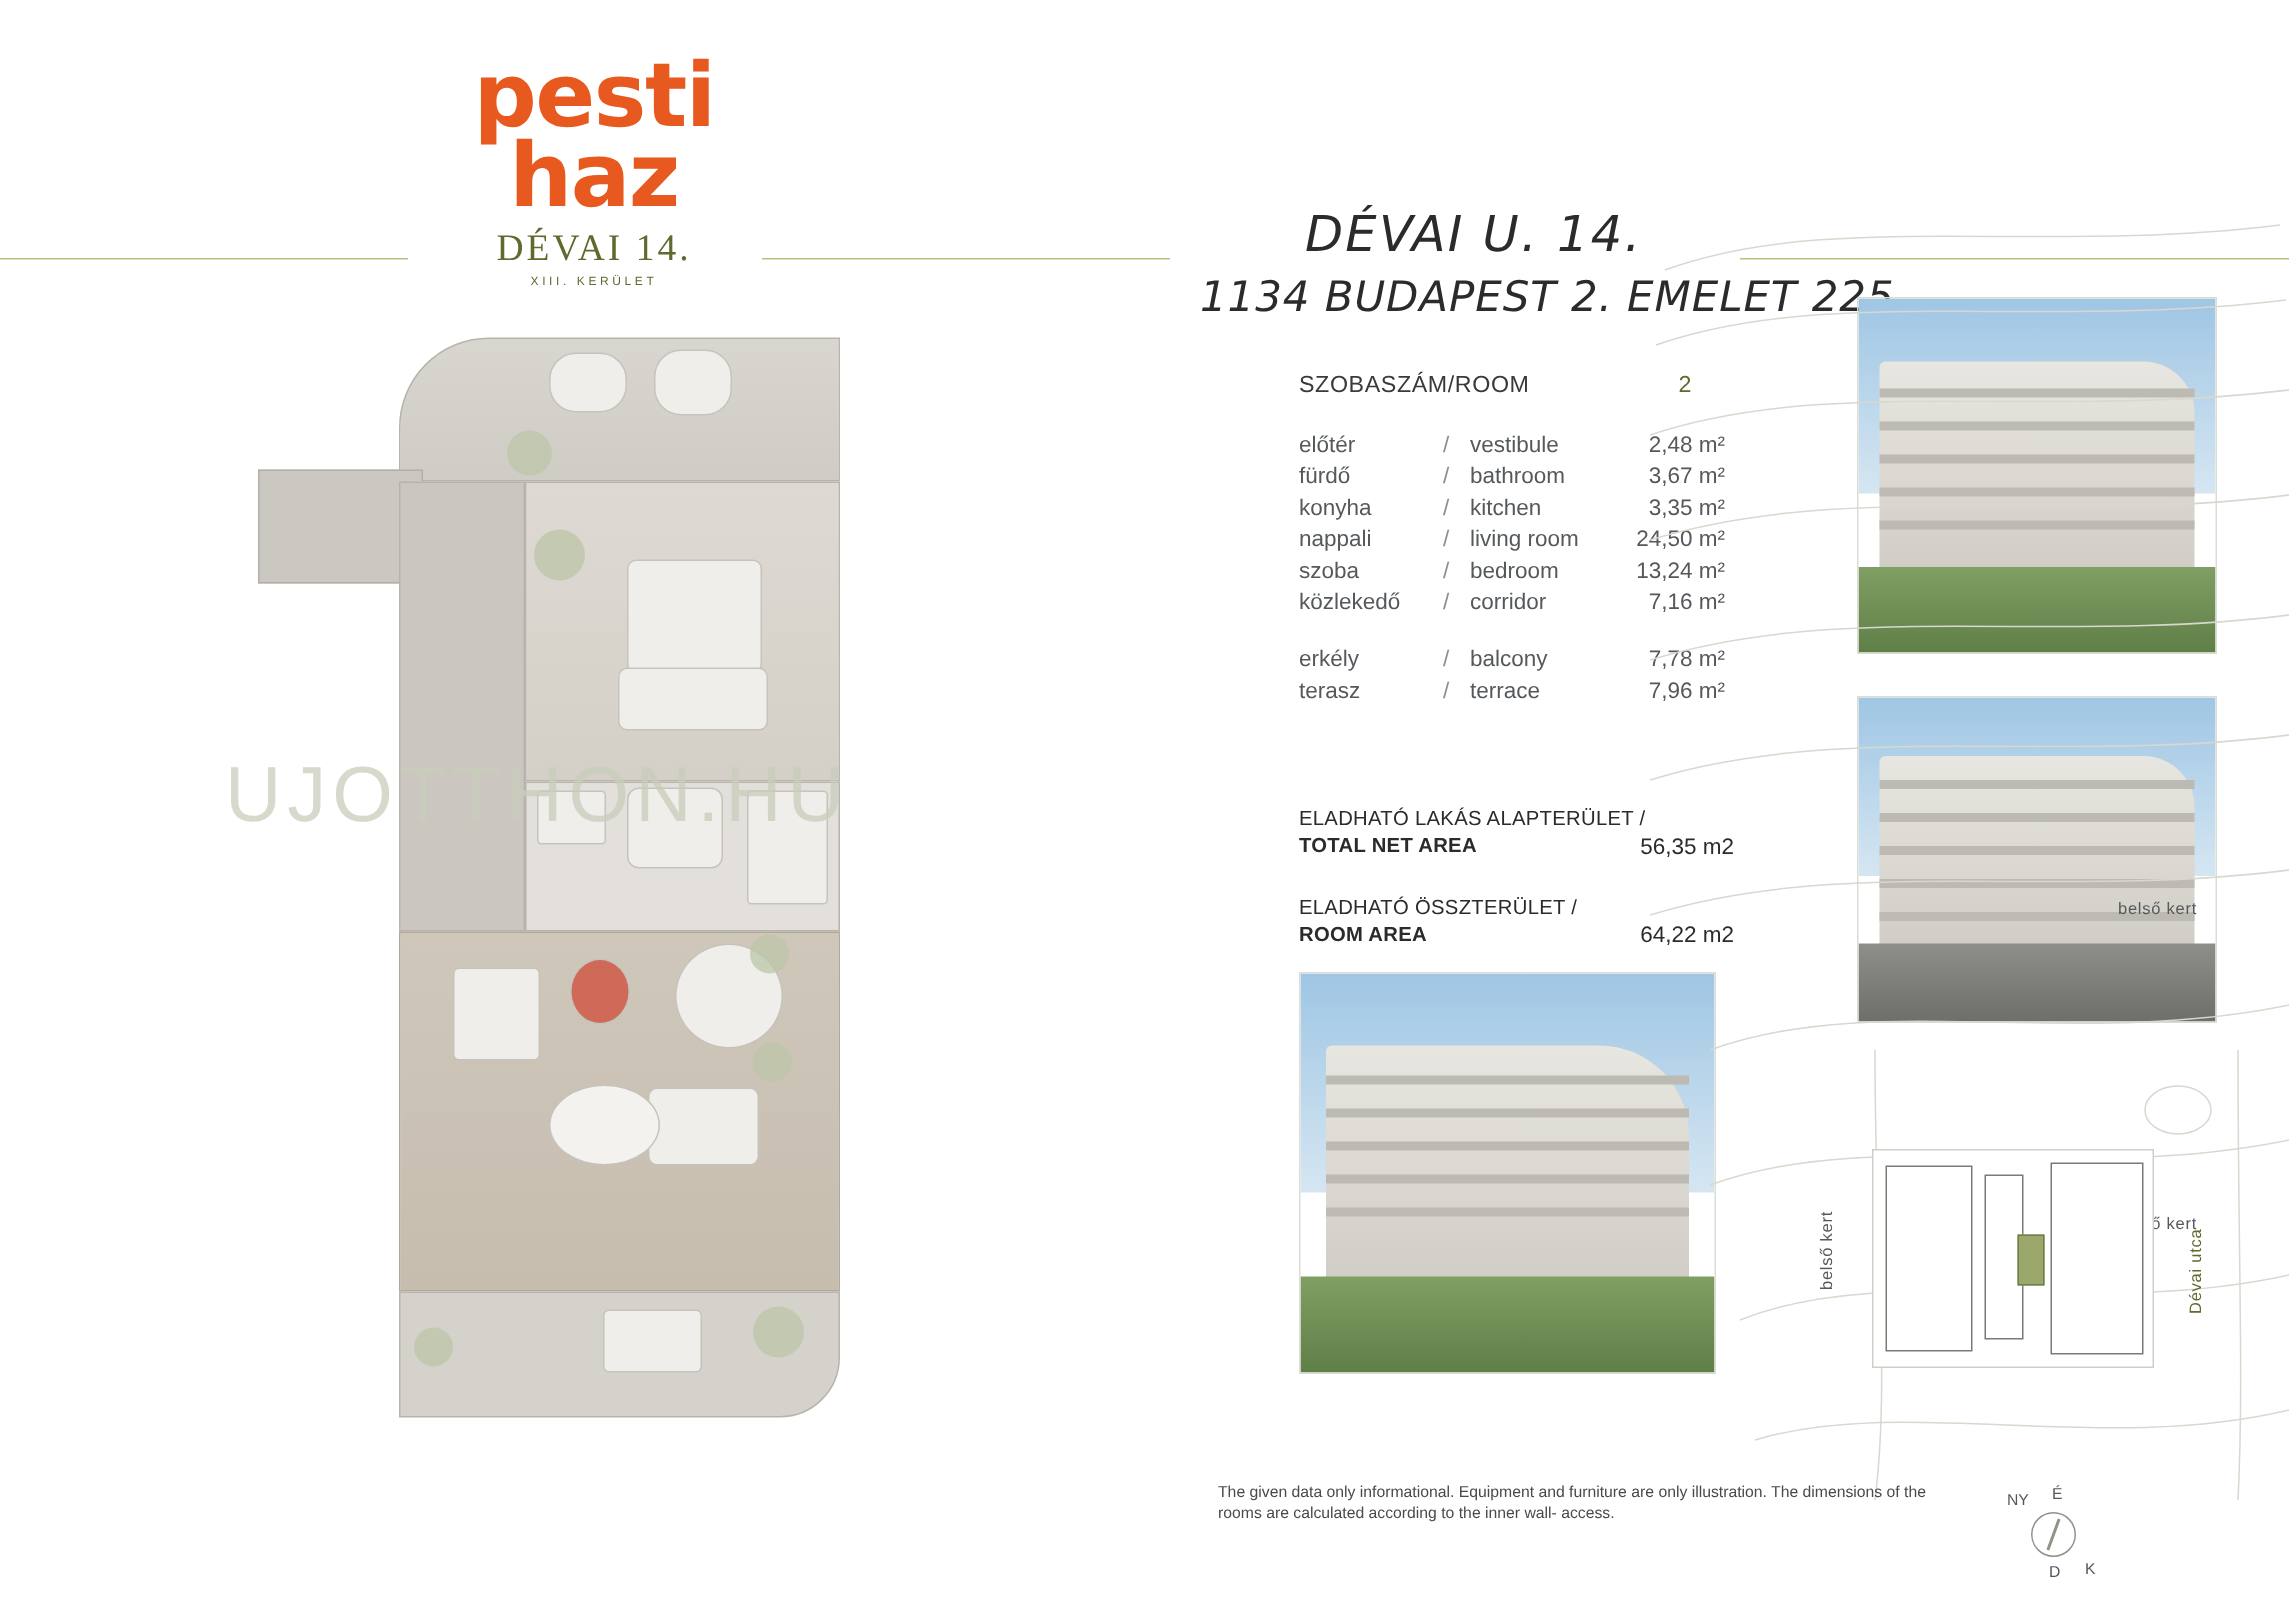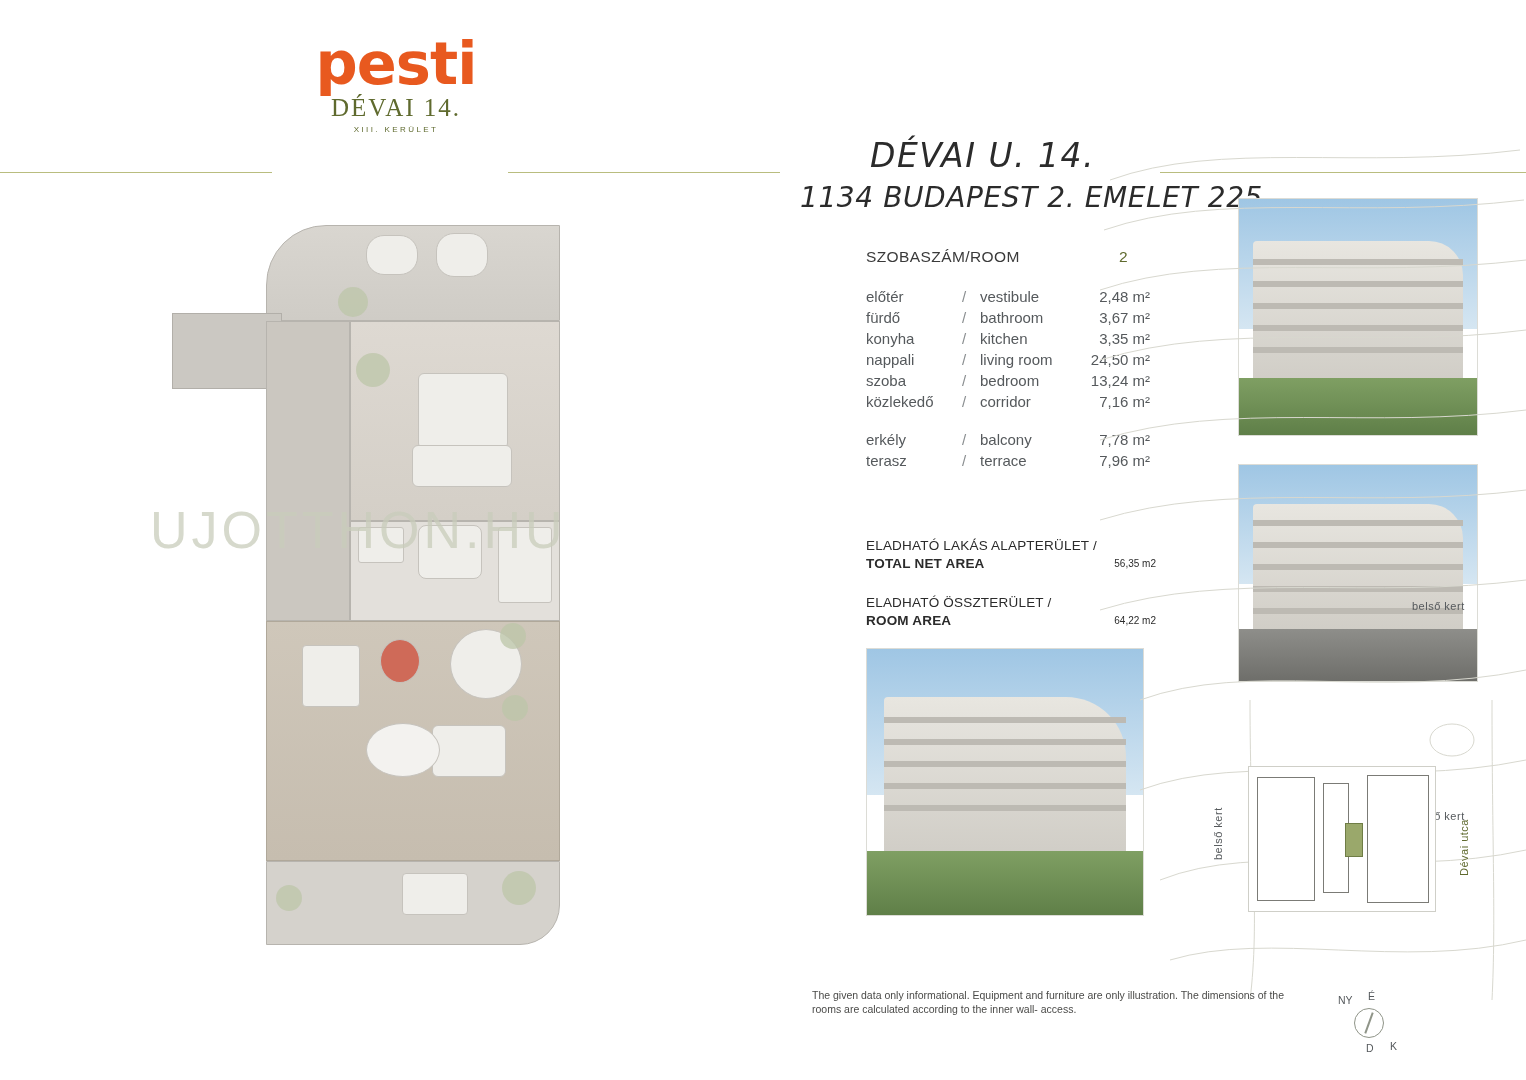--- a/index.html
+++ b/index.html
@@ -69,23 +69,23 @@
   .rooms .r .sl { width:18px; color:#8a8e90; }
   .rooms .r .en { width:96px; }
   .rooms .r .ar { width:74px; text-align:right; }
   .rooms .gap { height:17px; }
   
   .totals { position:absolute; left:866px; top:536px; width:290px; }
   .totals .blk { margin-bottom:22px; }
   .totals .t1 {
     font-size:13.5px; color:#2b2b2b; letter-spacing:0.2px; line-height:20px;
   }
-  .totals .t2row { display:flex; justify-content:space-between;align-items:center; }
+  .totals .t2row { display:flex; justify-content:space-between; }
   .totals .t2 { font-size:13.5px; color:#2b2b2b; font-weight:bold; letter-spacing:0.2px;}
-  .totals .val { font-size:10px; color:#2b2b2b;margin-left:44px; }
+  .totals .val { font-size:15px; color:#2b2b2b;margin-left:44px; }
   
   .plan {
     position:absolute; left:150px; top:225px; width:470px; height:720px;
   }
   
   .pblk { position:absolute; }
   .terrace-top {
     left:116px; top:0px; width:294px; height:96px;
     background:linear-gradient(180deg,#d9d6d0,#cfccc6);
     border:1px solid #b7b4ae;
@@ -191,20 +191,21 @@
 </style>
 </head>
 <body>
 
 <div class="rule-left"></div>
 <div class="rule-mid"></div>
 <div class="rule-right"></div>
 
 <div class="logo">
   <div class="l1">pesti</div>
+  <div class="l2">haz</div>
   <div class="l3">DÉVAI 14.</div>
   <div class="l4">XIII. KERÜLET</div>
 </div>
 
 <div class="title-block">
   <div class="title-main">DÉVAI U. 14.</div>
   <div class="title-sub">1134  BUDAPEST 2. EMELET 225</div>
 </div>
 
 <div class="rooms">

